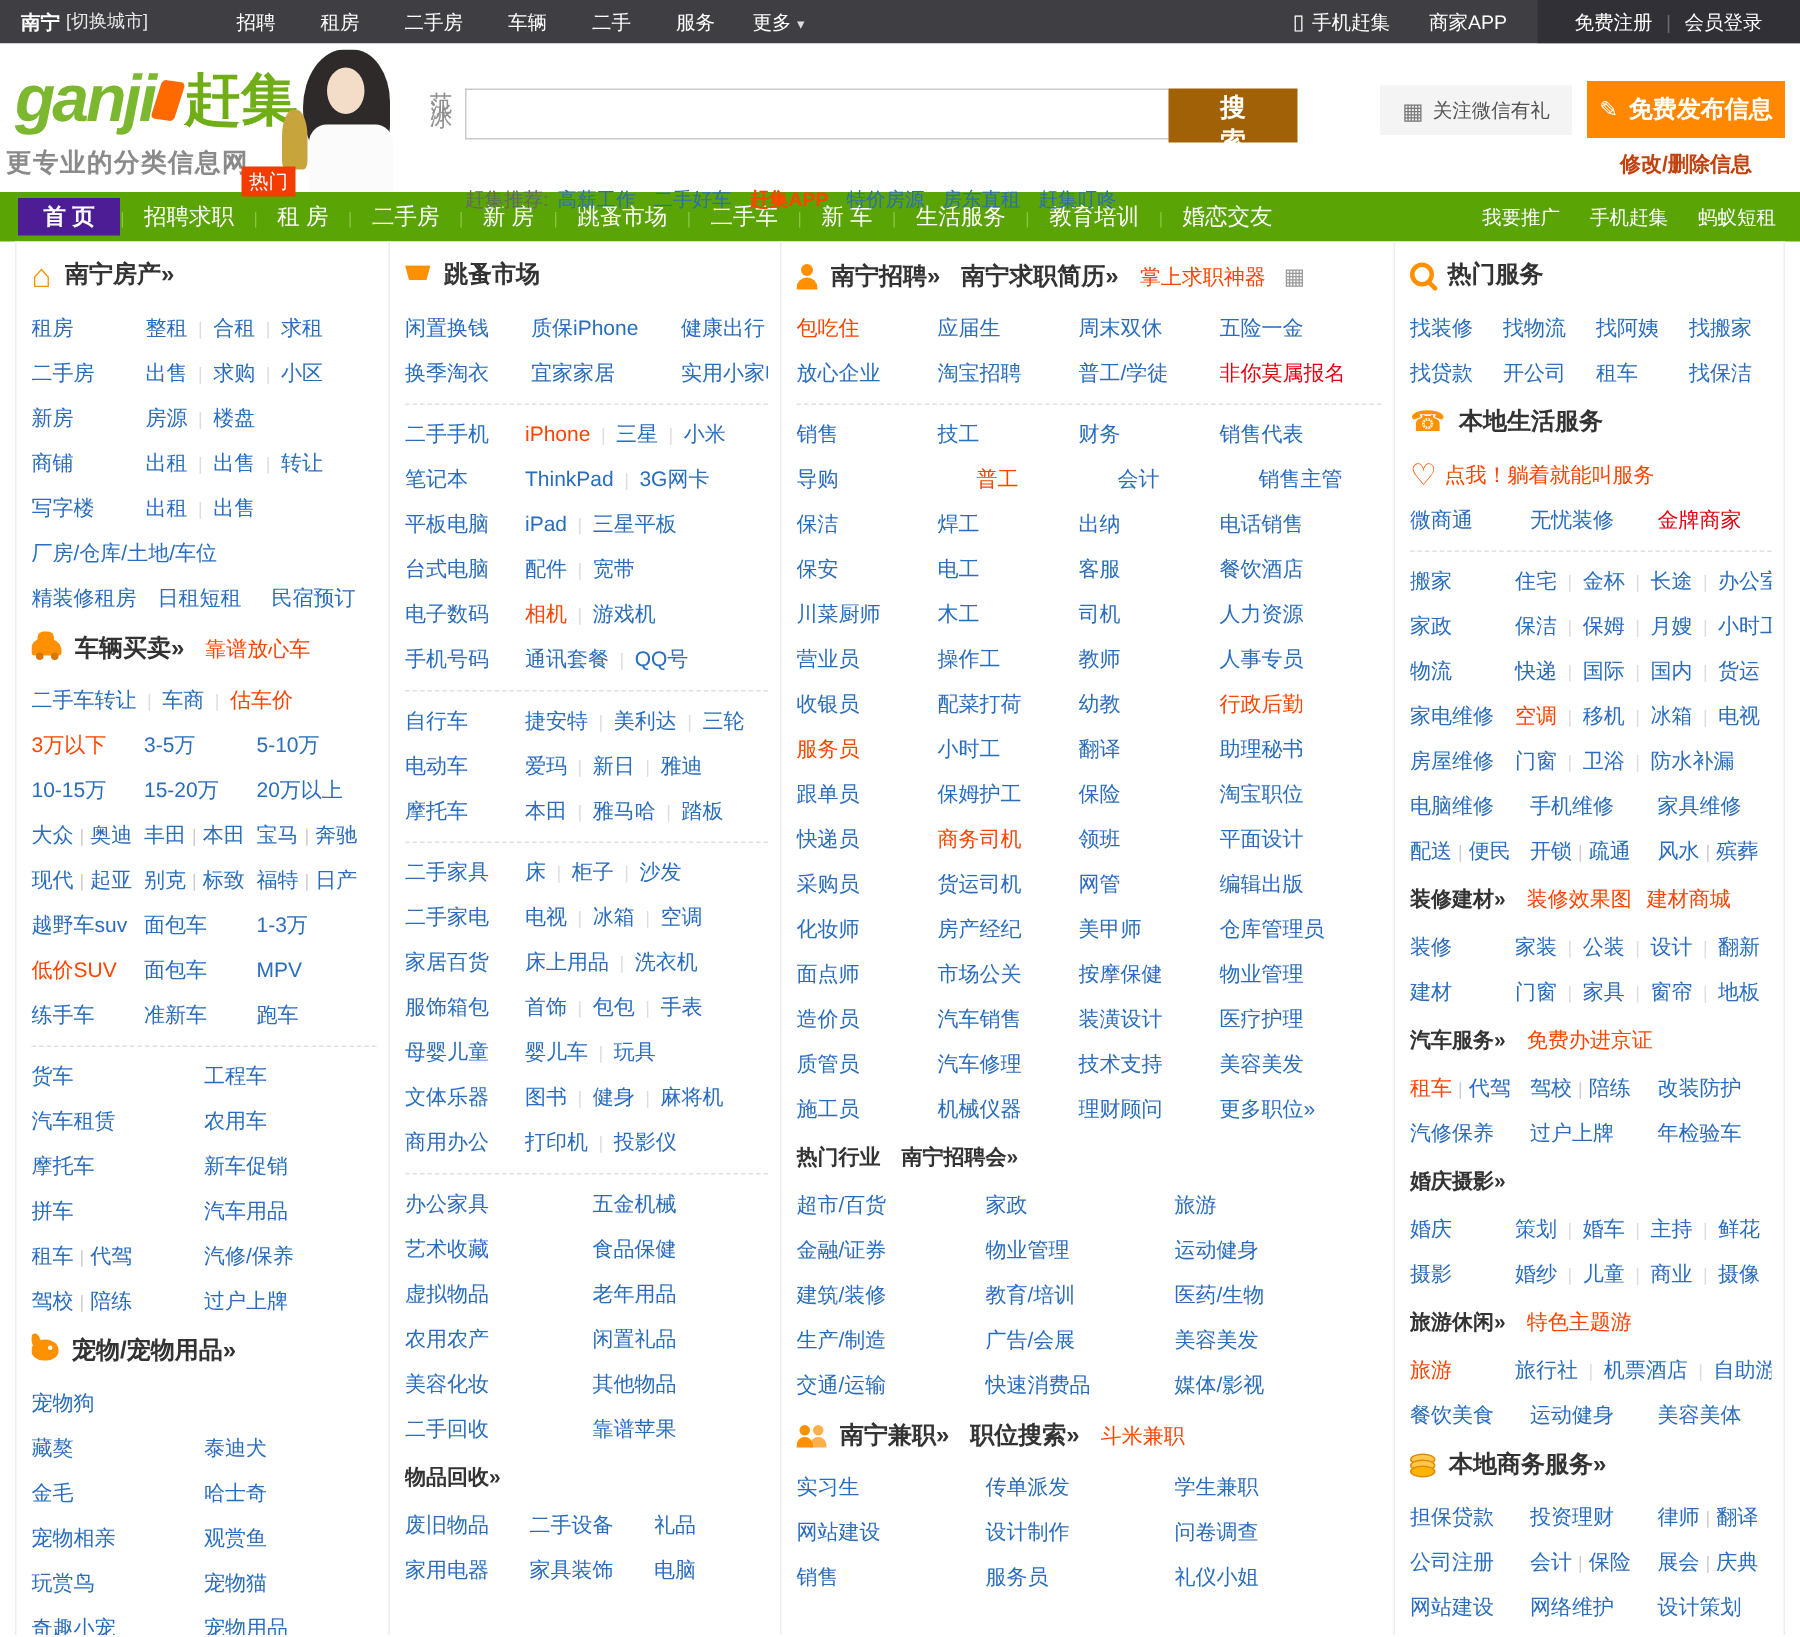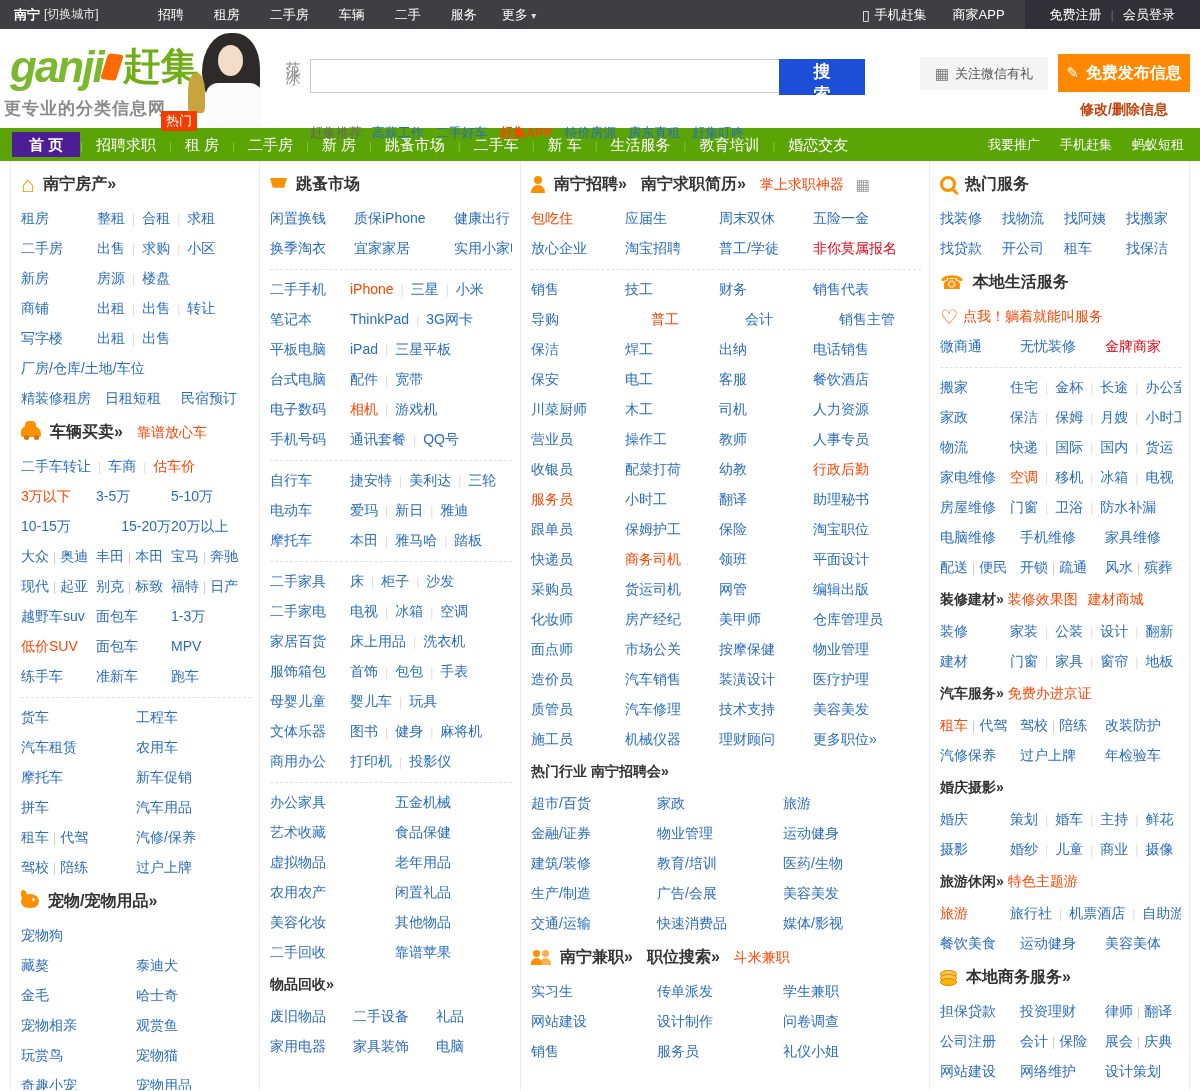--- a/index.html
+++ b/index.html
@@ -29,21 +29,21 @@
   .tagline{position:absolute;left:4px;top:68px;font-size:17px;font-weight:bold;color:#8a8a8a;letter-spacing:1px}
   .celeb{position:absolute;left:182px;top:4px;width:96px;height:95px;overflow:hidden}
   .celeb-hair{position:absolute;left:20px;top:0;width:58px;height:82px;background:#2e2a2a;border-radius:50% 45% 40% 55%}
   .celeb-face{position:absolute;left:36px;top:12px;width:25px;height:31px;background:#f3ddc8;border-radius:50%}
   .celeb-body{position:absolute;left:24px;top:50px;width:56px;height:45px;background:#fbfbfb;border-radius:12px 12px 0 0}
   .celeb-trophy{position:absolute;left:6px;top:40px;width:17px;height:40px;background:#c8a43c;border-radius:45% 45% 15% 15%}
   .celeb-name{position:absolute;left:283px;top:20px;writing-mode:vertical-rl;font-size:15px;color:#8f8f8f;letter-spacing:5px}
   .hot-tag{position:absolute;left:161px;top:82px;background:#f43c00;color:#fff;font-size:13px;padding:1px 5px;z-index:5}
   .search-wrap{position:absolute;left:310px;top:30px;display:flex}
   .search-input{width:452px;height:32px;border:1px solid #c9c9c9;border-right:none;padding:0 8px;font-size:14px;outline:none;font-family:inherit}
-  .search-btn{width:86px;height:36px;background:#1d4ed8;color:#fff;font-size:17px;font-weight:bold;border:none;cursor:pointer;letter-spacing:9px;padding-left:15px;font-family:inherit}
+  .search-btn{width:86px;height:36px;background:#a16207;color:#fff;font-size:17px;font-weight:bold;border:none;cursor:pointer;letter-spacing:9px;padding-left:15px;font-family:inherit}
   .recommend{position:absolute;left:310px;top:95px;font-size:13px;color:#666;white-space:nowrap}
   .rec-label{margin-right:6px}
   .rec-link{color:#2a6dbd;margin-right:12px;cursor:pointer}
   .rec-link.h{color:#f20000;font-weight:bold}
   .wechat{position:absolute;left:920px;top:28px;width:128px;height:33px;background:#f4f4f4;color:#555;font-size:13px;display:flex;align-items:center;justify-content:center;gap:6px;cursor:pointer}
   .ic-qr-small{font-size:15px;color:#777}
   .publish{position:absolute;left:1058px;top:25px;width:132px;height:38px;background:#ff8800;color:#fff;font-size:16px;font-weight:bold;display:flex;align-items:center;justify-content:center;gap:7px;cursor:pointer}
   .ic-pencil{font-size:15px;color:#fff}
   .modify{position:absolute;left:1058px;top:72px;width:132px;text-align:center;font-size:14px;font-weight:bold;color:#c2410c;cursor:pointer}
   
@@ -53,21 +53,21 @@
   .nav-sep{color:#8cc53f;font-size:11px}
   .nav-right{margin-left:auto;padding-right:16px;display:flex;gap:20px;font-size:13px}
   .nav-right-item{cursor:pointer}
   
   #main{margin:0 10px;height:929px;overflow:hidden;display:flex;background:#fff;border-left:1px solid #ededed;border-right:1px solid #ededed}
   .col{padding:4px 8px 0 10px;border-right:1px solid #ededed;overflow:hidden}
   .col1{width:230px}.col2{width:242px}.col3{width:390px}.col4{flex:1;border-right:none}
   .sec-head{height:38px;line-height:38px;white-space:nowrap;overflow:hidden}
   .sec-title{font-size:16px;font-weight:bold;color:#333;margin-right:14px;cursor:pointer}
   .sub-head{height:34px;line-height:34px;white-space:nowrap;overflow:hidden}
-  .sub-title{font-size:14px;font-weight:bold;color:#333;margin-right:4px;cursor:pointer}
+  .sub-title{font-size:14px;font-weight:bold;color:#333;margin-right:14px;cursor:pointer}
   .hd-extra{font-size:14px;color:#2a6dbd;margin-right:10px;cursor:pointer}
   .row{height:30px;line-height:30px;white-space:nowrap;font-size:14px;overflow:hidden}
   .cellbox{display:inline-block;vertical-align:top}
   .lnk{color:#2a6dbd;cursor:pointer}
   .h{color:#ff4400!important}
   .r{color:#e60012!important}
   .sep{color:#ddd;margin:0 7px;font-size:12px}
   .insep{color:#ccc;margin:0 4px;font-size:12px}
   .divider{border-top:1px dashed #e0e0e0;margin:6px 0 4px}
   .promo{height:30px;line-height:30px;color:#ff4400;font-size:14px;white-space:nowrap;cursor:pointer;overflow:hidden}
@@ -171,21 +171,21 @@
         <div class="row"><span class="cellbox" style="width: 76px;"><span class="lnk">租房</span></span><span class="cellbox"><span class="lnk">整租</span></span><span class="sep">|</span><span class="cellbox"><span class="lnk">合租</span></span><span class="sep">|</span><span class="cellbox"><span class="lnk">求租</span></span></div>
         <div class="row"><span class="cellbox" style="width: 76px;"><span class="lnk">二手房</span></span><span class="cellbox"><span class="lnk">出售</span></span><span class="sep">|</span><span class="cellbox"><span class="lnk">求购</span></span><span class="sep">|</span><span class="cellbox"><span class="lnk">小区</span></span></div>
         <div class="row"><span class="cellbox" style="width: 76px;"><span class="lnk">新房</span></span><span class="cellbox"><span class="lnk">房源</span></span><span class="sep">|</span><span class="cellbox"><span class="lnk">楼盘</span></span></div>
         <div class="row"><span class="cellbox" style="width: 76px;"><span class="lnk">商铺</span></span><span class="cellbox"><span class="lnk">出租</span></span><span class="sep">|</span><span class="cellbox"><span class="lnk">出售</span></span><span class="sep">|</span><span class="cellbox"><span class="lnk">转让</span></span></div>
         <div class="row"><span class="cellbox" style="width: 76px;"><span class="lnk">写字楼</span></span><span class="cellbox"><span class="lnk">出租</span></span><span class="sep">|</span><span class="cellbox"><span class="lnk">出售</span></span></div>
         <div class="row"><span class="cellbox"><span class="lnk">厂房/仓库/土地/车位</span></span></div>
         <div class="row"><span class="cellbox" style="width: 84px;"><span class="lnk">精装修租房</span></span><span class="cellbox" style="width: 76px;"><span class="lnk">日租短租</span></span><span class="cellbox"><span class="lnk">民宿预订</span></span></div>
         <div class="sec-head"><span class="ic ic-car"></span><span class="sec-title">车辆买卖»</span><span class="hd-extra h">靠谱放心车</span></div>
         <div class="row"><span class="cellbox"><span class="lnk">二手车转让</span></span><span class="sep">|</span><span class="cellbox"><span class="lnk">车商</span></span><span class="sep">|</span><span class="cellbox"><span class="lnk h">估车价</span></span></div>
         <div class="row"><span class="cellbox" style="width: 75px;"><span class="lnk h">3万以下</span></span><span class="cellbox" style="width: 75px;"><span class="lnk">3-5万</span></span><span class="cellbox"><span class="lnk">5-10万</span></span></div>
-        <div class="row"><span class="cellbox" style="width: 75px;"><span class="lnk">10-15万</span></span><span class="cellbox" style="width: 75px; text-align: right;"><span class="lnk">15-20万</span></span><span class="cellbox"><span class="lnk">20万以上</span></span></div>
+        <div class="row"><span class="cellbox" style="width: 75px;"><span class="lnk">10-15万</span></span><span class="cellbox" style="width: 75px;"><span class="lnk">15-20万</span></span><span class="cellbox"><span class="lnk">20万以上</span></span></div>
         <div class="row"><span class="cellbox" style="width: 75px;"><span class="lnk">大众</span><span class="insep">|</span><span class="lnk">奥迪</span></span><span class="cellbox" style="width: 75px;"><span class="lnk">丰田</span><span class="insep">|</span><span class="lnk">本田</span></span><span class="cellbox"><span class="lnk">宝马</span><span class="insep">|</span><span class="lnk">奔驰</span></span></div>
         <div class="row"><span class="cellbox" style="width: 75px;"><span class="lnk">现代</span><span class="insep">|</span><span class="lnk">起亚</span></span><span class="cellbox" style="width: 75px;"><span class="lnk">别克</span><span class="insep">|</span><span class="lnk">标致</span></span><span class="cellbox"><span class="lnk">福特</span><span class="insep">|</span><span class="lnk">日产</span></span></div>
         <div class="row"><span class="cellbox" style="width: 75px;"><span class="lnk">越野车suv</span></span><span class="cellbox" style="width: 75px;"><span class="lnk">面包车</span></span><span class="cellbox"><span class="lnk">1-3万</span></span></div>
         <div class="row"><span class="cellbox" style="width: 75px;"><span class="lnk h">低价SUV</span></span><span class="cellbox" style="width: 75px;"><span class="lnk">面包车</span></span><span class="cellbox"><span class="lnk">MPV</span></span></div>
         <div class="row"><span class="cellbox" style="width: 75px;"><span class="lnk">练手车</span></span><span class="cellbox" style="width: 75px;"><span class="lnk">准新车</span></span><span class="cellbox"><span class="lnk">跑车</span></span></div>
         <div class="divider"></div>
         <div class="row"><span class="cellbox" style="width: 115px;"><span class="lnk">货车</span></span><span class="cellbox"><span class="lnk">工程车</span></span></div>
         <div class="row"><span class="cellbox" style="width: 115px;"><span class="lnk">汽车租赁</span></span><span class="cellbox"><span class="lnk">农用车</span></span></div>
         <div class="row"><span class="cellbox" style="width: 115px;"><span class="lnk">摩托车</span></span><span class="cellbox"><span class="lnk">新车促销</span></span></div>
         <div class="row"><span class="cellbox" style="width: 115px;"><span class="lnk">拼车</span></span><span class="cellbox"><span class="lnk">汽车用品</span></span></div>

